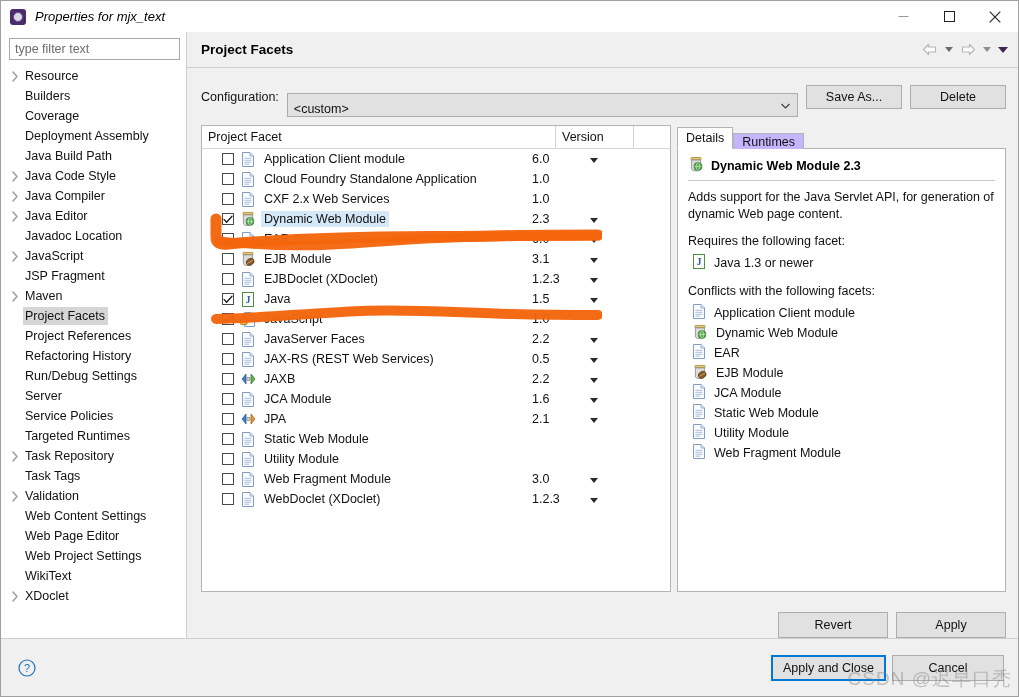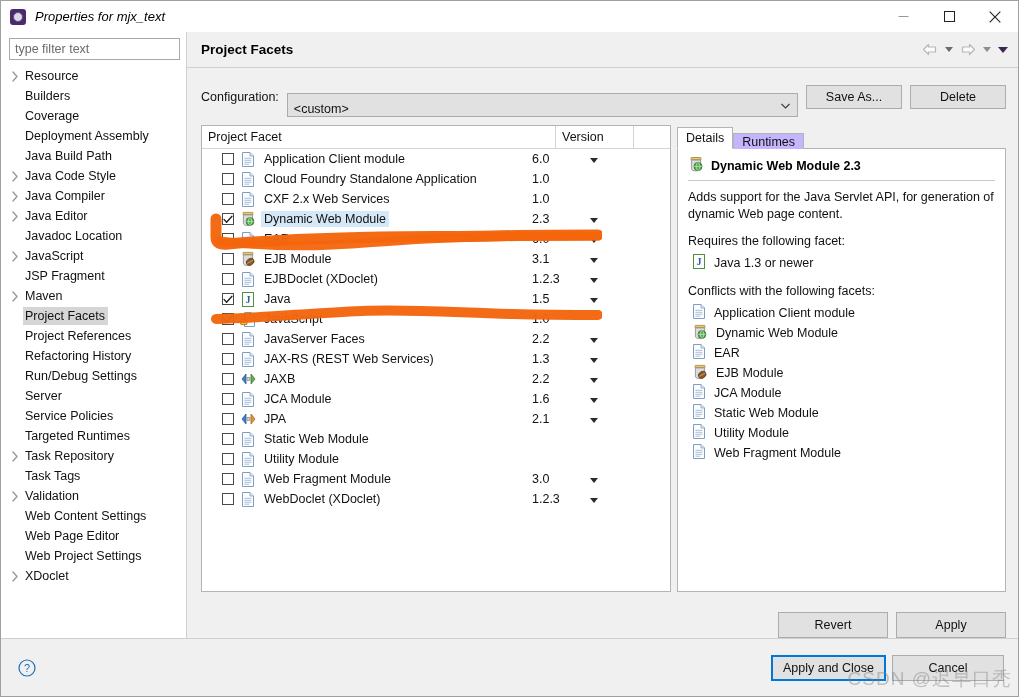--- a/index.html
+++ b/index.html
@@ -649,20 +649,24 @@
           </div>
           <div class="nav-item">
             <div class="nav-arrow"></div>
             <div class="nav-label">Web Page Editor</div>
           </div>
           <div class="nav-item">
             <div class="nav-arrow"></div>
             <div class="nav-label">Web Project Settings</div>
           </div>
           <div class="nav-item">
+            <div class="nav-arrow"></div>
+            <div class="nav-label">WikiText</div>
+          </div>
+          <div class="nav-item">
             <div class="nav-arrow">
               <svg width="8" height="11" viewBox="0 0 8 11">
                 <path d="M2 1 L6 5.5 L2 10" fill="none" stroke="#9a9a9a" stroke-width="1.4" stroke-linecap="round" stroke-linejoin="round"></path>
               </svg>
             </div>
             <div class="nav-label">XDoclet</div>
           </div>
         </div>
     </div>
 
@@ -915,21 +919,21 @@
                   <svg width="14" height="15" viewBox="0 0 14 15">
                     <path d="M1.5 0.5 L9 0.5 L12.5 4 L12.5 14.5 L1.5 14.5 Z" fill="#fdfdfd" stroke="#7f9ec4" stroke-width="1"></path>
                     <path d="M9 0.5 L9 4 L12.5 4" fill="#dce8f5" stroke="#7f9ec4" stroke-width="0.8"></path>
                     <line x1="3.4" y1="6.3" x2="10.4" y2="6.3" stroke="#9fb8d6" stroke-width="0.9"></line>
                     <line x1="3.4" y1="8.3" x2="10.4" y2="8.3" stroke="#9fb8d6" stroke-width="0.9"></line>
                     <line x1="3.4" y1="10.3" x2="10.4" y2="10.3" stroke="#9fb8d6" stroke-width="0.9"></line>
                     <line x1="3.4" y1="12.2" x2="8.2" y2="12.2" stroke="#9fb8d6" stroke-width="0.9"></line>
                   </svg>
                 </div>
                 <div class="fname">JAX-RS (REST Web Services)</div>
-                <div class="fver">1.3</div>
+                <div class="fver">0.5</div>
                 <div class="fcaret"><svg width="8" height="5" viewBox="0 0 8 5">
                     <path d="M0 0 L8 0 L4 5 Z" fill="#2b2b2b"></path>
                   </svg></div>
               </div>
               <div class="frow">
                 <div class="expander"></div>
                 <div class="chk"></div>
                 <div class="ficon">
                   <svg width="15" height="12" viewBox="0 0 15 12">
                     <path d="M5 1 L1 6 L5 11 Z" fill="#3e7fd0" stroke="#27517f" stroke-width="0.7"></path>

